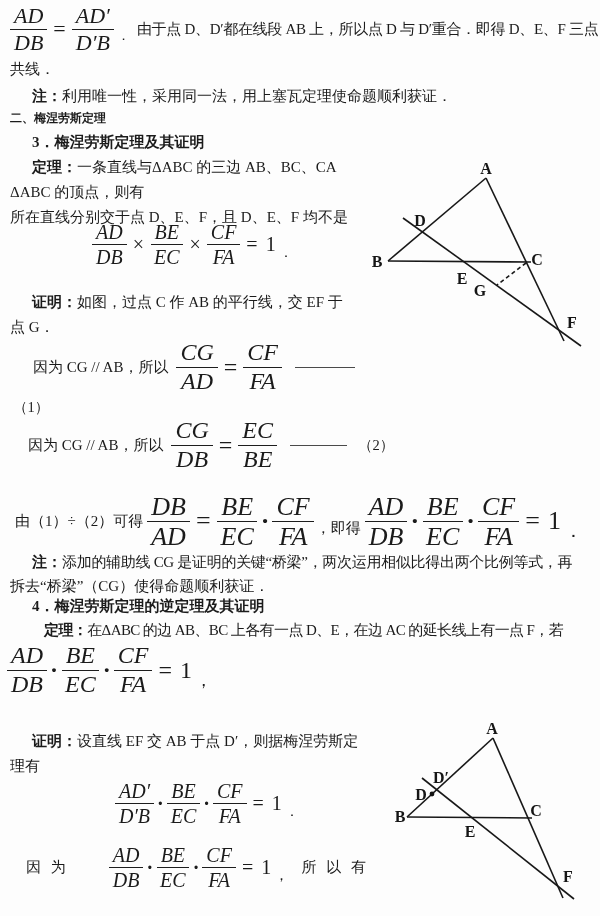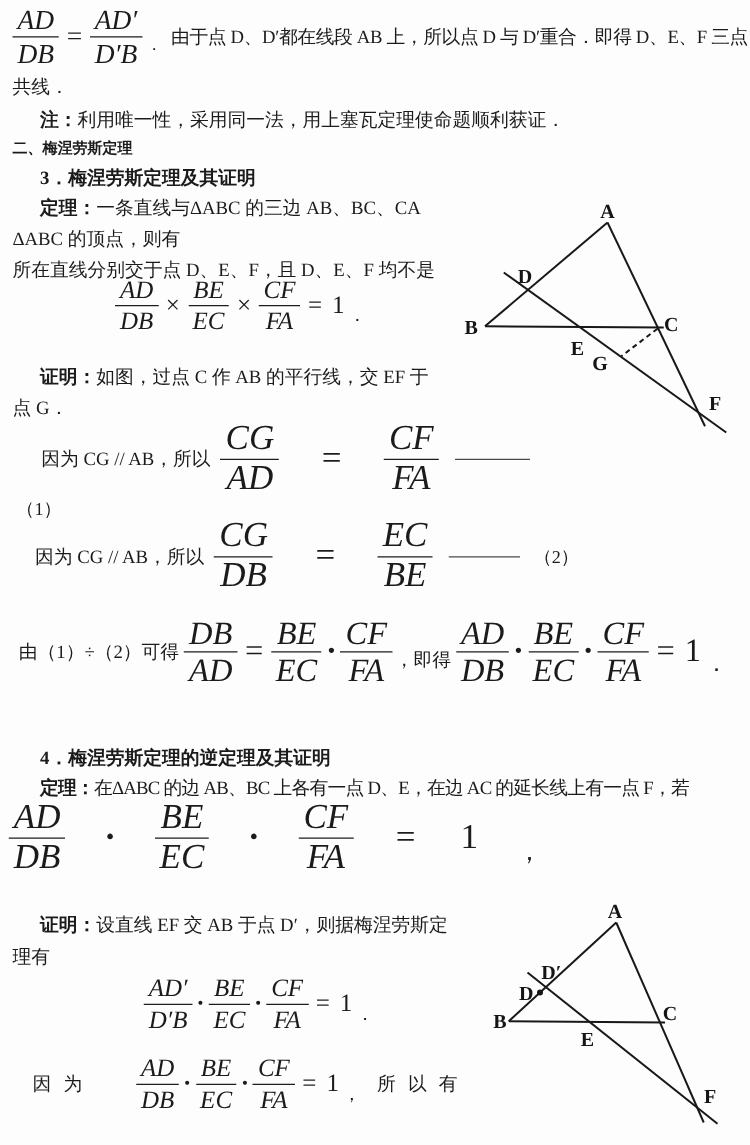--- a/index.html
+++ b/index.html
@@ -20,21 +20,21 @@
   .formula{display:inline-flex;align-items:center;font-family:"Liberation Serif","DejaVu Serif",serif;}
   .frac{display:inline-flex;flex-direction:column;align-items:center;line-height:0.82;}
   .fnum{font-style:italic;padding:2px 4px 4px;border-bottom:1.6px solid #1d1d1d;}
   .fden{font-style:italic;padding:4px 4px 1px;}
   .mop{margin:0 6px;font-style:normal;}
   .mop.mul{margin:0 3px;font-weight:700;}
   .mnumber{margin-left:2px;font-style:normal;}
   .mpunct{align-self:flex-end;margin:0 1px 4px 3px;font-size:0.72em;font-style:normal;}
   .fx20{font-size:20px;}
   .fx22{font-size:22px;}
-  .fx24{font-size:28px;gap:28px;}
+  .fx24{font-size:24px;}
   .fx26{font-size:26px;}
   .row{display:flex;align-items:center;}
   .rule{display:inline-block;height:0;border-top:1.4px solid #4a4a4a;vertical-align:middle;}
   .prefix-text{margin-right:8px;}
   .eq-tag{font-size:14.5px;}
   .spread{letter-spacing:3px;}
 
   svg text{
     font-family:"Liberation Serif","DejaVu Serif",serif;
     font-size:16px;font-weight:600;fill:#151515;
@@ -170,24 +170,28 @@
         <span class="frac">
           <span class="fnum">CF</span>
           <span class="fden">FA</span>
         </span>
         <span class="mop">=</span>
         <span class="mnumber">1</span>
         <span class="mpunct">．</span>
       </span>
   </div>
 
+  <div class="abs" style="left:10px;top:550px;">
+    <div class="para-line" style="line-height:24px;padding-left:22px;"><span class="lbl">注：</span><span class="tight">添加的辅助线 CG 是证明的关键“桥梁”，两次运用相似比得出两个比例等式，再</span></div>
+    <div class="para-line" style="line-height:24px;">拆去“桥梁”（CG）使得命题顺利获证．</div>
+  </div>
 
   <div class="abs heading" style="left:32px;top:597px;font-size:15px;">4．梅涅劳斯定理的逆定理及其证明</div>
 
-  <div class="abs vtight" style="left:32px;top:621px;">
+  <div class="abs vtight" style="left:44px;top:621px;">
     <span class="lbl">定理：</span><span>在ΔABC 的边 AB、BC 上各有一点 D、E，在边 AC 的延长线上有一点 F，若</span>
   </div>
 
   <div class="abs row" style="left:7px;top:646px;height:48px;">
     <span class="formula fx24">
         <span class="frac">
           <span class="fnum">AD</span>
           <span class="fden">DB</span>
         </span>
         <span class="mop mul">·</span>

